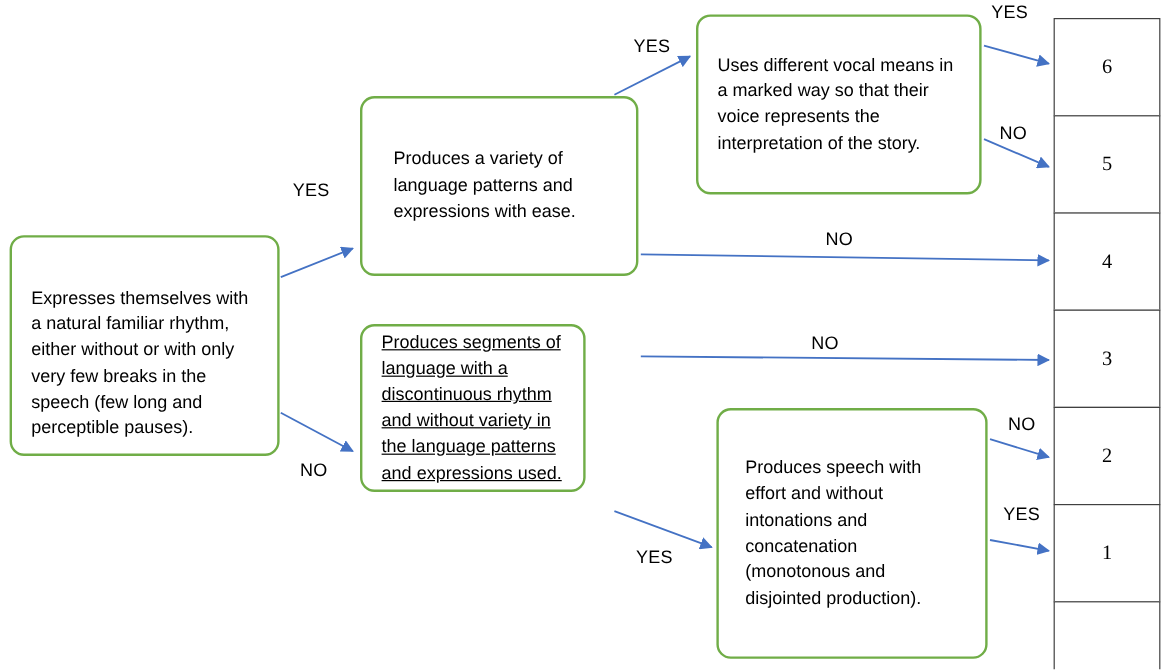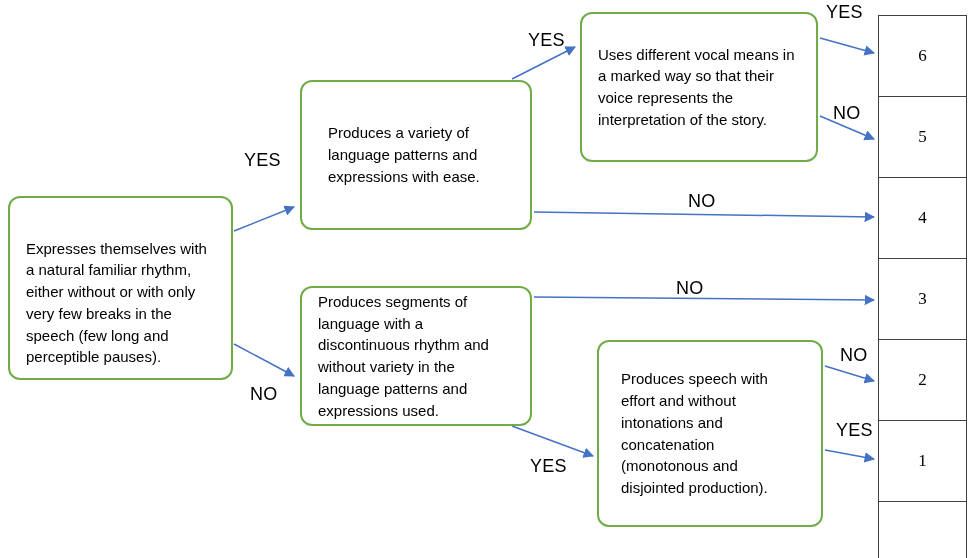--- a/index.html
+++ b/index.html
@@ -32,21 +32,21 @@
   }
   .node-text {
     font-size: 15px;
     line-height: 1.45;
     color: #000000;
     text-align: left;
   }
 
   .edge-label {
     position: absolute;
-    font-size: 18px;
+    font-size: 15px;
     color: #000000;
     letter-spacing: 0.2px;
   }
 
   .score {
     position: absolute;
     left: 878px;
     width: 89px;
     border: 1.5px solid #404040;
     background: #ffffff;
@@ -86,25 +86,25 @@
   </div>
 
   <div class="node" style="left:300px; top:80px; width:232px; height:150px; padding:22px 26px;">
     <span class="node-text">Produces a variety of language patterns and expressions with ease.</span>
   </div>
 
   <div class="node" style="left:580px; top:12px; width:238px; height:150px;">
     <span class="node-text">Uses different vocal means in a marked way so that their voice represents the interpretation of the story.</span>
   </div>
 
-  <div class="node" style="left:300px; top:286px; width:232px; height:140px;">
+  <div class="node" style="left:300px; top:270px; width:188px; height:140px;text-decoration:underline;">
     <span class="node-text">Produces segments of language with a discontinuous rhythm and without variety in the language patterns and expressions used.</span>
   </div>
 
-  <div class="node" style="left:597px; top:340px; width:226px; height:187px; padding:10px 22px;">
+  <div class="node" style="left:597px; top:340px; width:226px; height:209px; padding:10px 22px;">
     <span class="node-text">Produces speech with effort and without intonations and concatenation (monotonous and disjointed production).</span>
   </div>
 
   <span class="edge-label" style="left:244px; top:150px;">YES</span>
   <span class="edge-label" style="left:250px; top:384px;">NO</span>
   <span class="edge-label" style="left:528px; top:30px;">YES</span>
   <span class="edge-label" style="left:688px; top:191px;">NO</span>
   <span class="edge-label" style="left:826px; top:2px;">YES</span>
   <span class="edge-label" style="left:833px; top:103px;">NO</span>
   <span class="edge-label" style="left:676px; top:278px;">NO</span>

